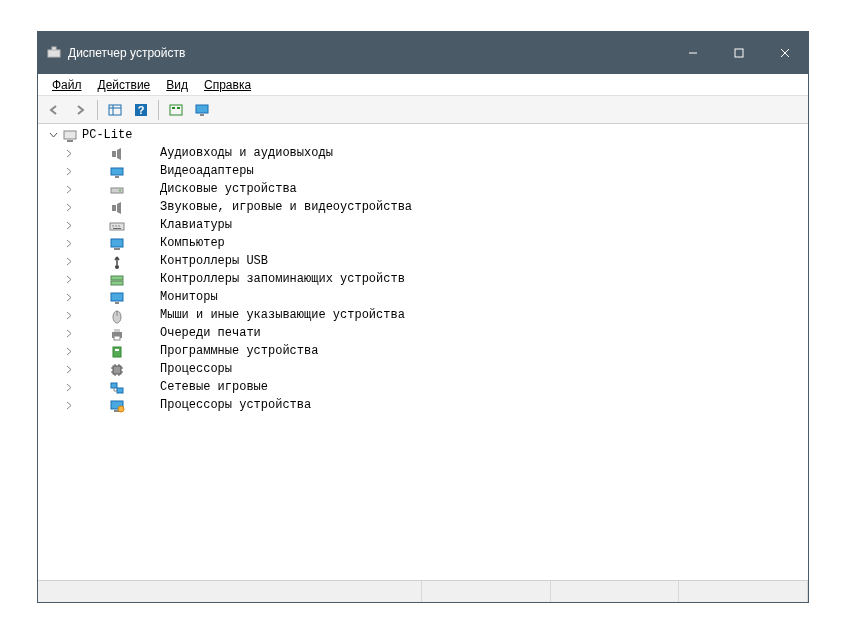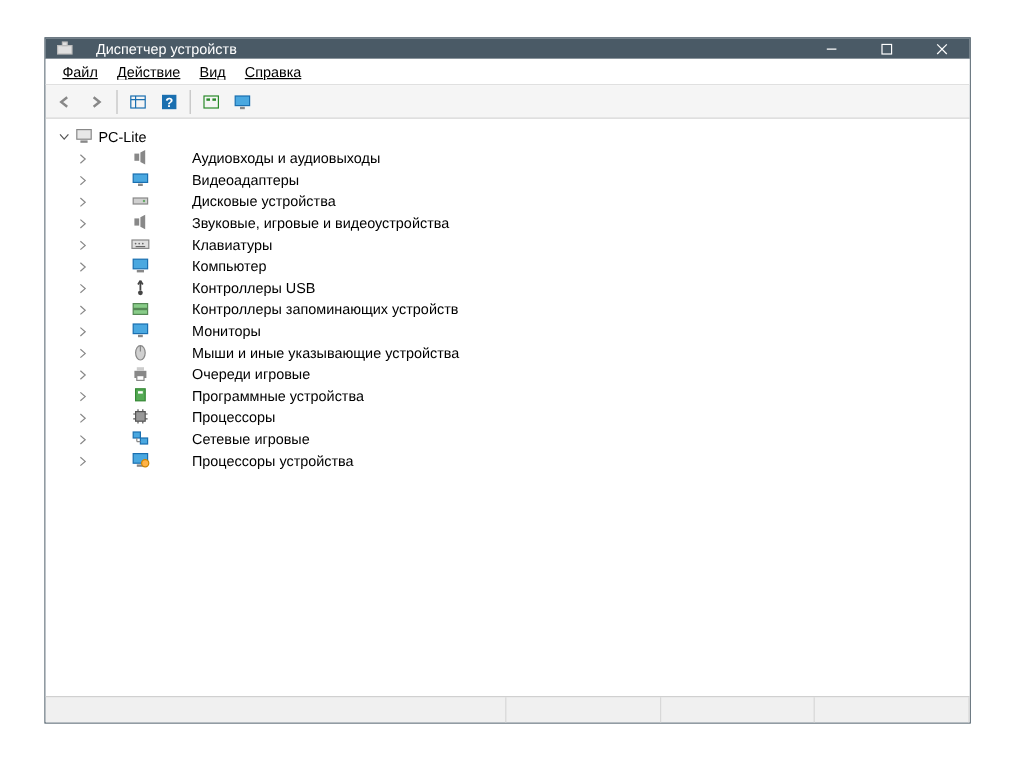--- a/index.html
+++ b/index.html
@@ -16,28 +16,27 @@
   left: 37px;
   top: 31px;
   width: 772px;
   height: 572px;
   border: 1px solid #4a5a66;
   background: #fff;
   display: flex;
   flex-direction: column;
 }
 .titlebar {
-  height: 17px;
+  height: 42px;
   background: #4a5a66;
   color: #fff;
   display: flex;
   align-items: center;
   padding-left: 8px;
   font-size: 12px;
-  gap: 12px;
 }
 .titlebar-icon {
   width: 16px; height: 16px;
   margin-right: 6px;
   display: inline-flex; align-items: center; justify-content: center;
 }
 .titlebar-text { flex: 1; }
 .titlebar-buttons { display: flex; }
 .titlebar-btn {
   width: 46px; height: 30px;
@@ -88,24 +87,25 @@
   height: 22px;
   background: #f0f0f0;
   border-top: 1px solid #d0d0d0;
   display: flex;
 }
 .status-cell { border-right: 1px solid #d8d8d8; flex:1; }
 .status-cell:first-child { flex: 3; }
 .tree-root, .tree-children { list-style: none; }
 .tree-node {
   display: flex;
-  align-items: flex-end;
+  align-items: flex-start;
   height: 18px;
   padding-left: 6px;
   cursor: pointer;
+  font-family: Liberation Mono, monospace;
 }
 .tree-children .tree-node { padding-left: 22px; gap: 31px; }
 .expander {
   width: 14px; height: 14px;
   display: inline-flex; align-items: center; justify-content: center;
   font-size: 10px;
   color: #666;
   margin-right: 2px;
 }
 .node-icon {
@@ -386,21 +386,21 @@
                     <path d="M2 1 L6 4.5 L2 8" fill="none" stroke="#888" stroke-width="1"></path>
                   </svg>
                 </span>
                 <span class="node-icon">
                   <svg width="16" height="16">
                     <rect x="3" y="6" width="10" height="6" fill="#888"></rect>
                     <rect x="5" y="3" width="6" height="3" fill="#ccc"></rect>
                     <rect x="5" y="10" width="6" height="4" fill="#fff" stroke="#888"></rect>
                   </svg>
                 </span>
-                <span class="node-label">Очереди игровые</span>
+                <span class="node-label">Очереди печати</span>
               </div>
             </li>
             <li>
               <div class="tree-node">
                 <span class="expander">
                   <svg width="9" height="9">
                     <path d="M2 1 L6 4.5 L2 8" fill="none" stroke="#888" stroke-width="1"></path>
                   </svg>
                 </span>
                 <span class="node-icon">

